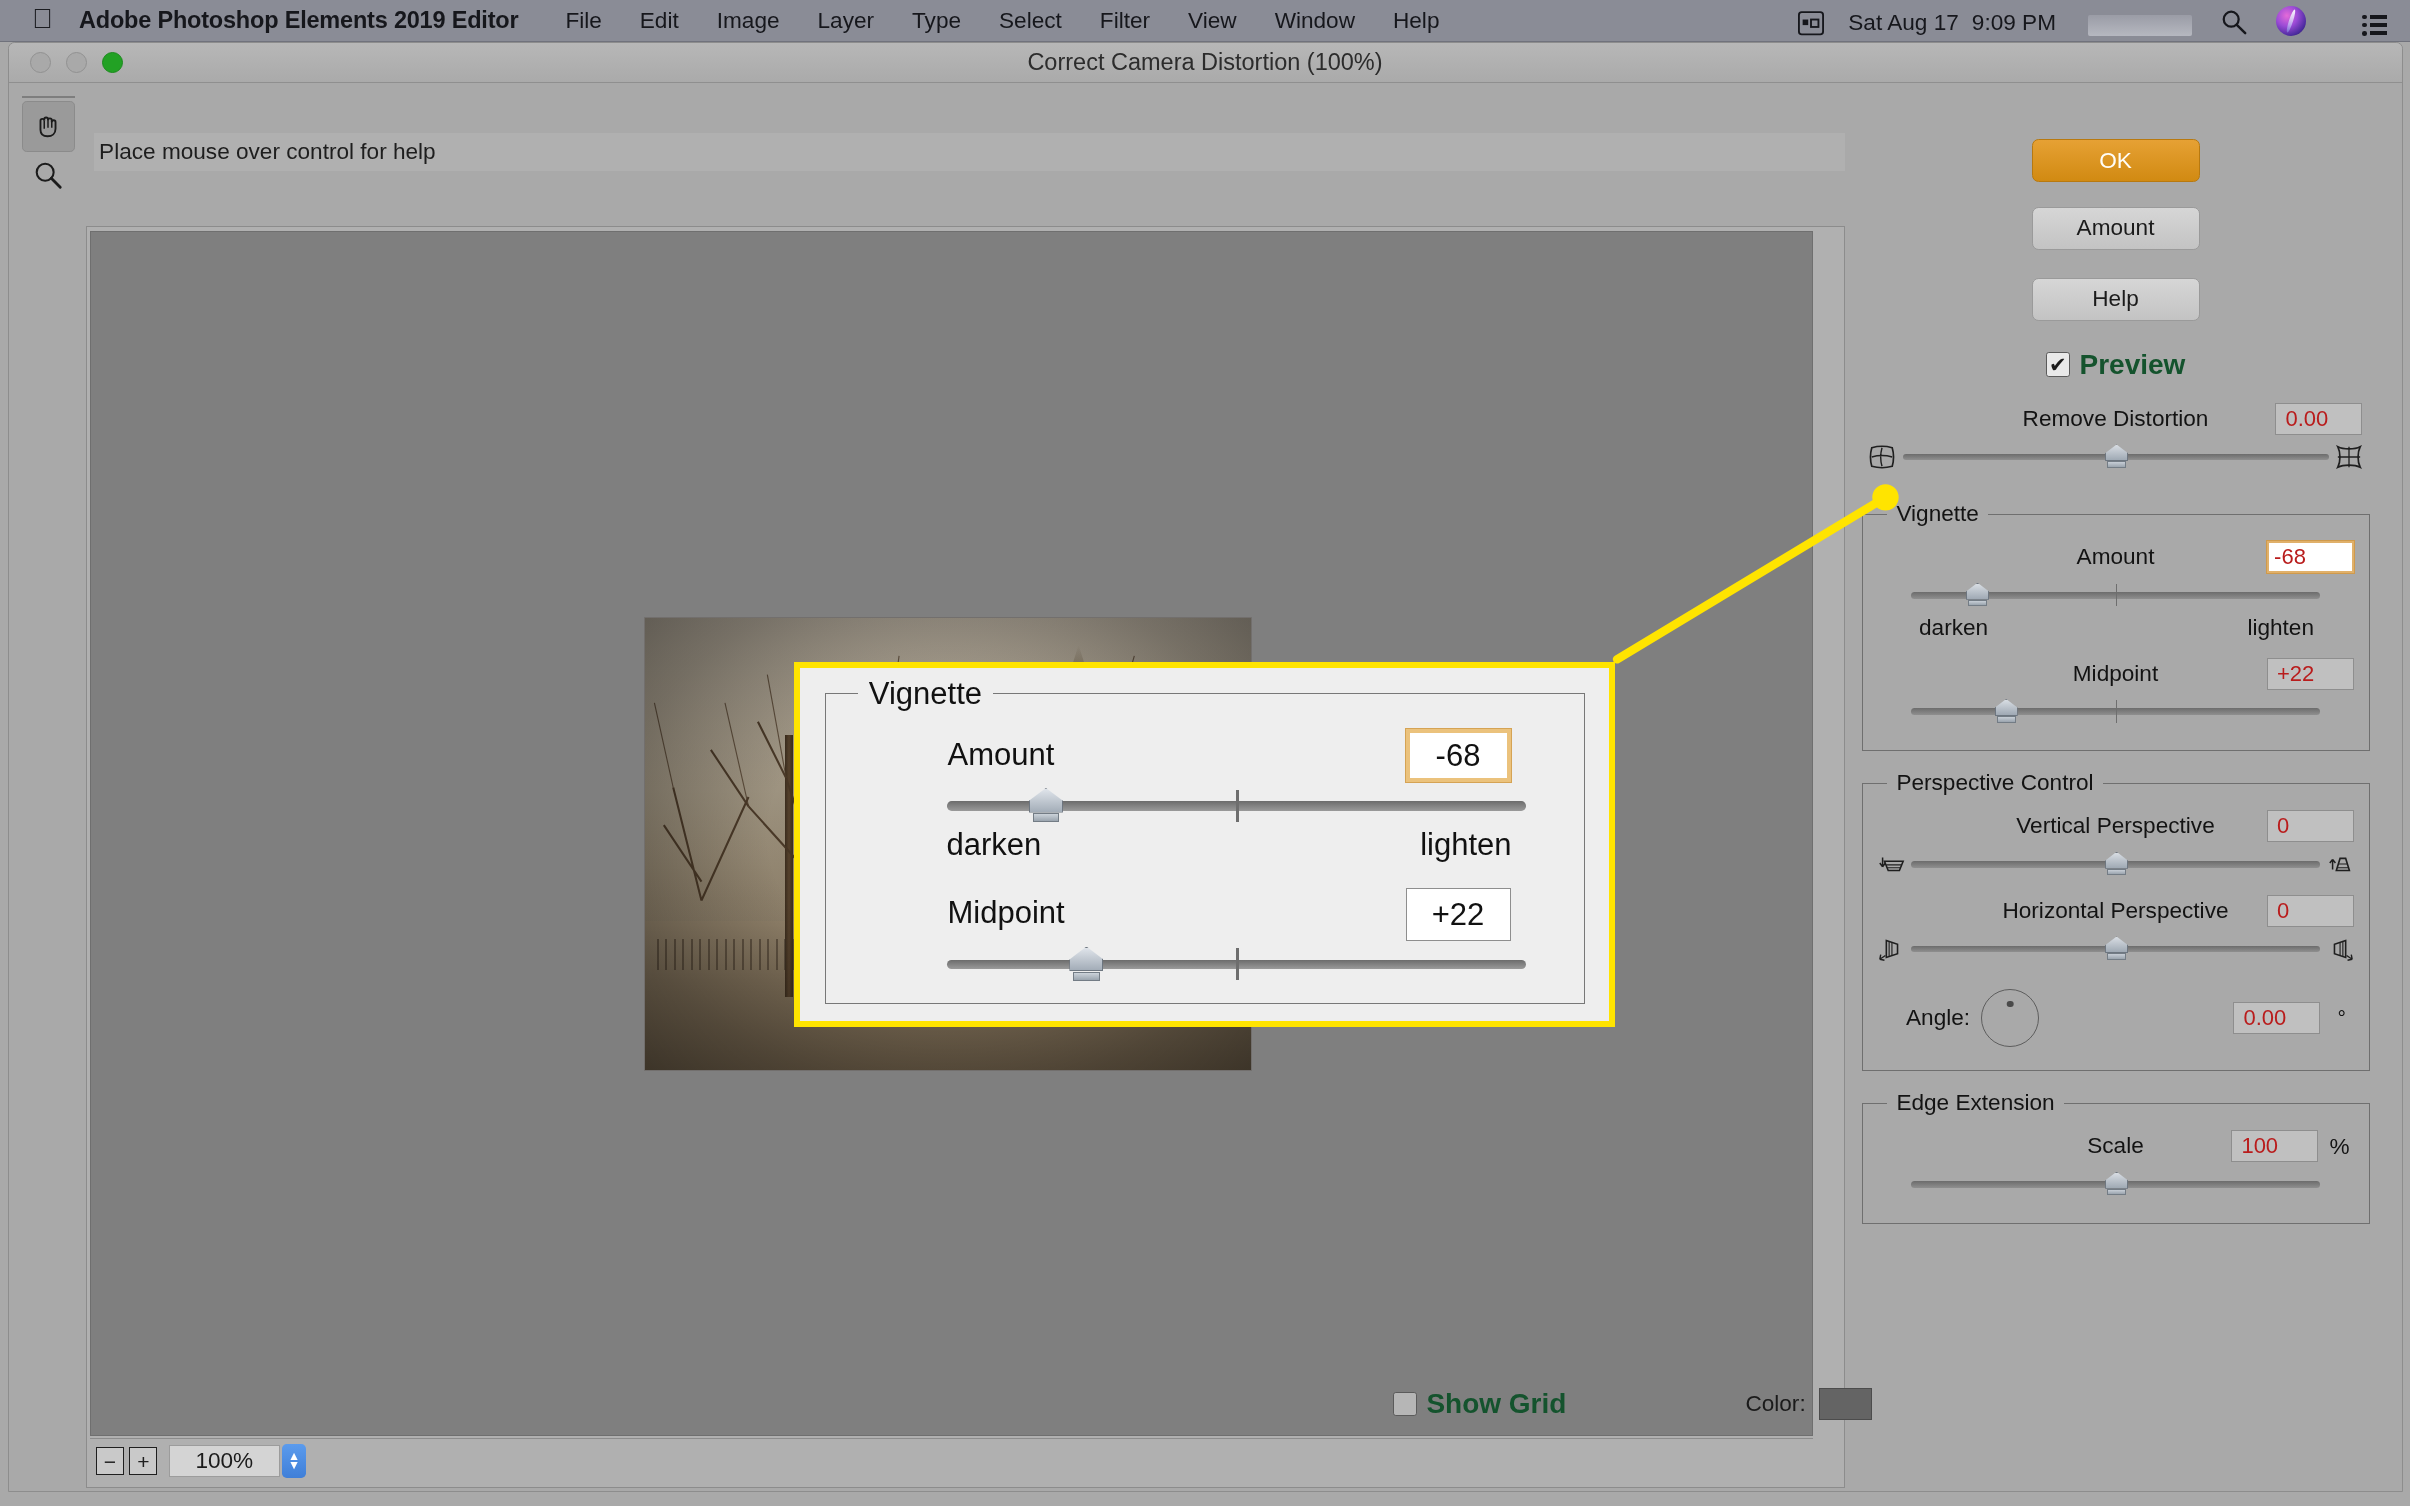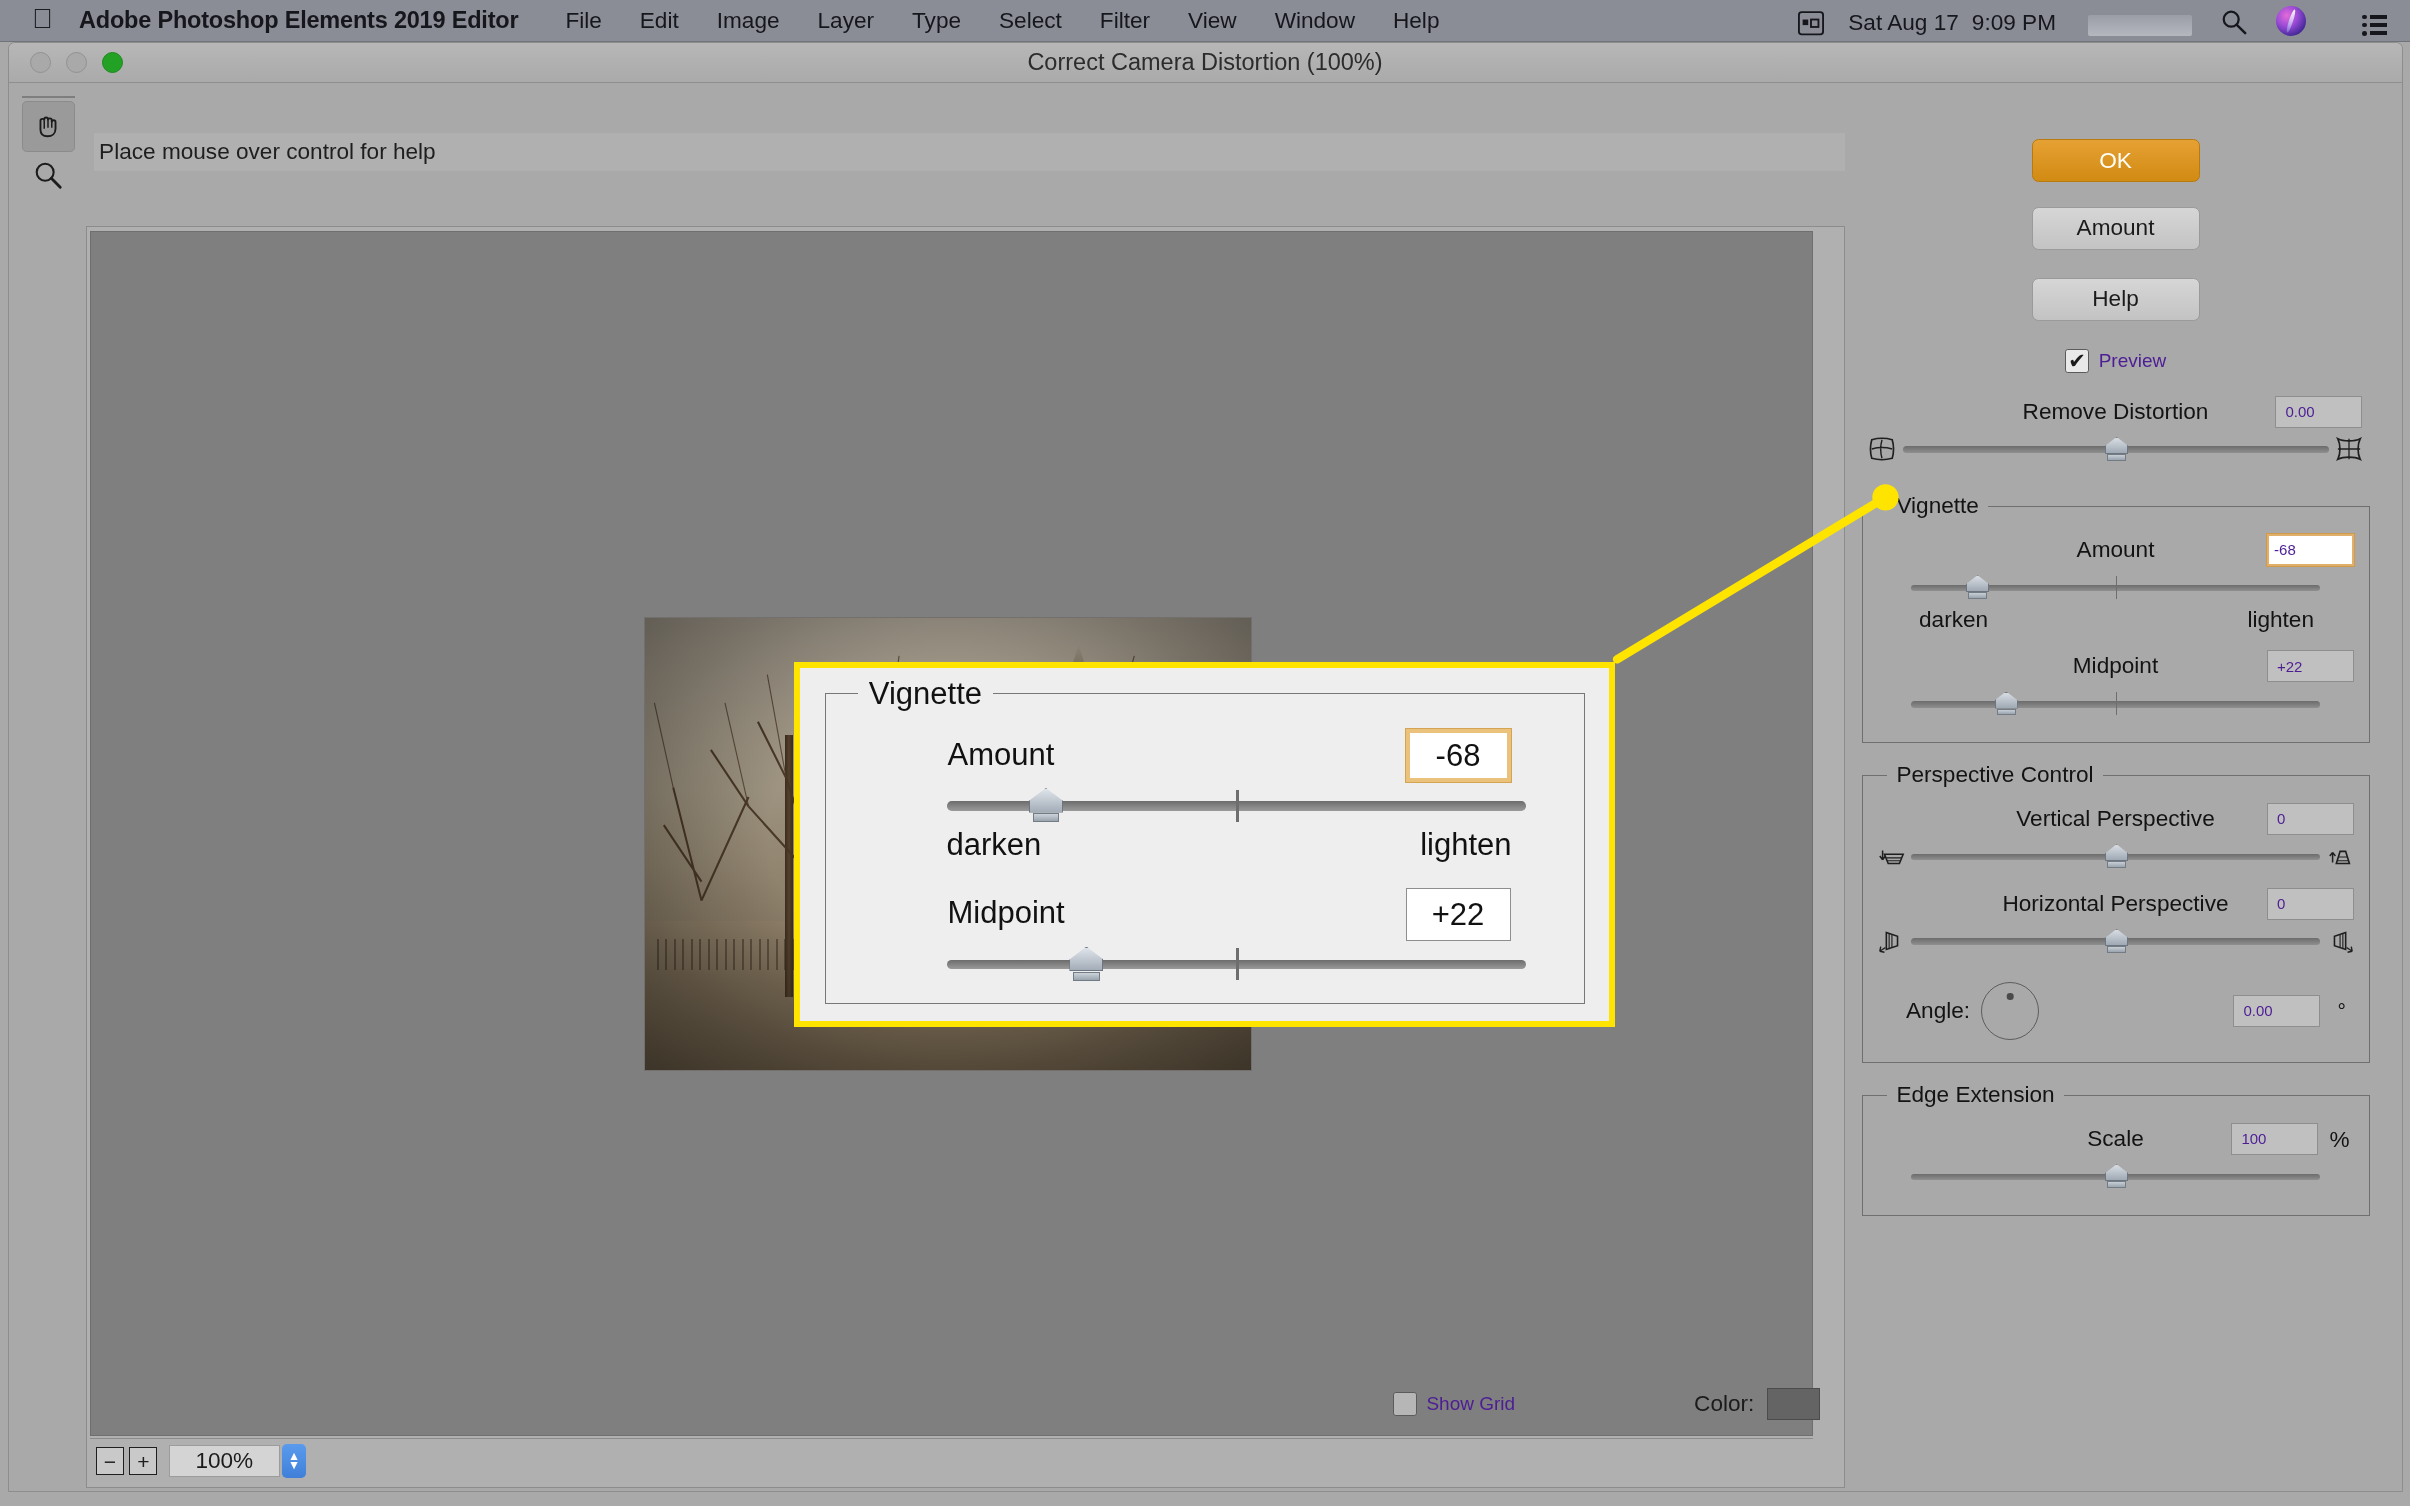--- a/index.html
+++ b/index.html
@@ -182,30 +182,30 @@
 
   .preview-row {
     display: flex; align-items: center; justify-content: center; margin-top: 28px;
   }
   .cbox {
     width: 24.5px; height: 24.5px; background: #e9e9e9; border: 0.9px solid #5b5b5b;
     border-radius: 2.8px; display:flex; align-items:center; justify-content:center;
     font-size: 21px; color: #1b1b1b; line-height: 1;
   }
   .cbox.empty { background: #b6b6b6; }
-  .cb-label { margin-left: 9.4px; font-size: 19px; color: #4c1d95; }
+  .cb-label { margin-left: 9.4px; font-size: 28px; color: #14532d; font-weight: bold; }
 
   
   .ctl { position: relative; margin-top: 22.6px; }
   .ctl-head { display:flex; align-items:center; justify-content:center; position: relative; height: 32px; }
   .ctl-label { font-size: 22.6px; color: #131313; }
   .numbox {
     position: absolute; right: 7.5px; top: 0; width: 87px; height: 32px;
     background: #c0c0c0; border: 0.9px solid #8e8e8e;
-    font-size: 15px; color: #4c1d95; display:flex; align-items:center; padding-left: 9.4px;
+    font-size: 22px; color: #b91c1c; display:flex; align-items:center; padding-left: 9.4px;
   }
   .numbox.hl {
     background: #ffffff; border: 2.8px solid #e0b06a; outline: 0.9px solid #cf9a4c;
     padding-left: 5.6px;
   }
   .slider-row { display:flex; align-items:center; margin-top: 5.6px; }
   .sl-icon { width: 41px; height: 32px; display:flex; align-items:center; justify-content:center; flex: 0 0 41px;}
   .track-wrap { position: relative; flex: 1; height: 24.5px; }
   .track {
     position: absolute; left: 0; right: 0; top: 9.4px; height: 6.6px;

